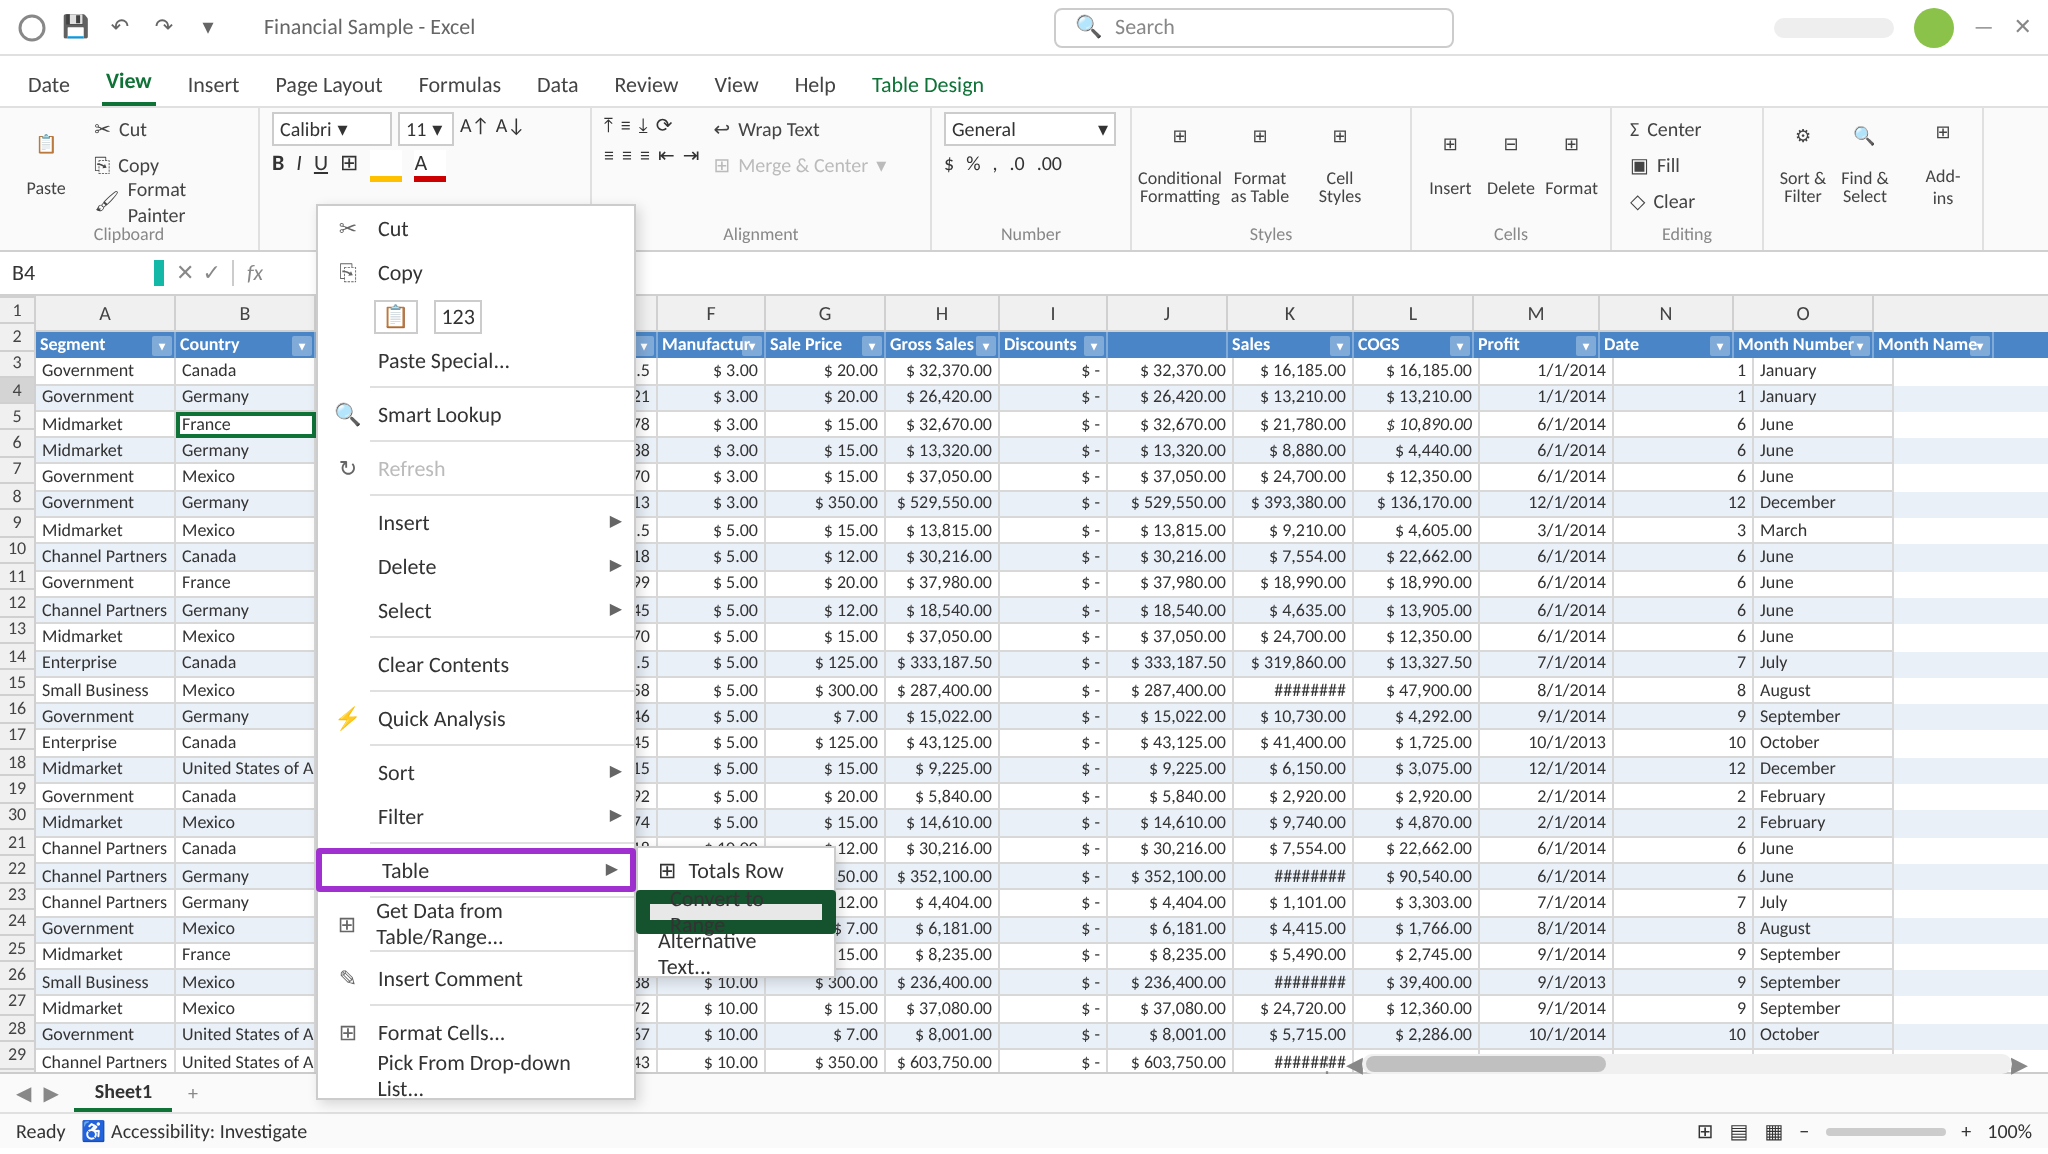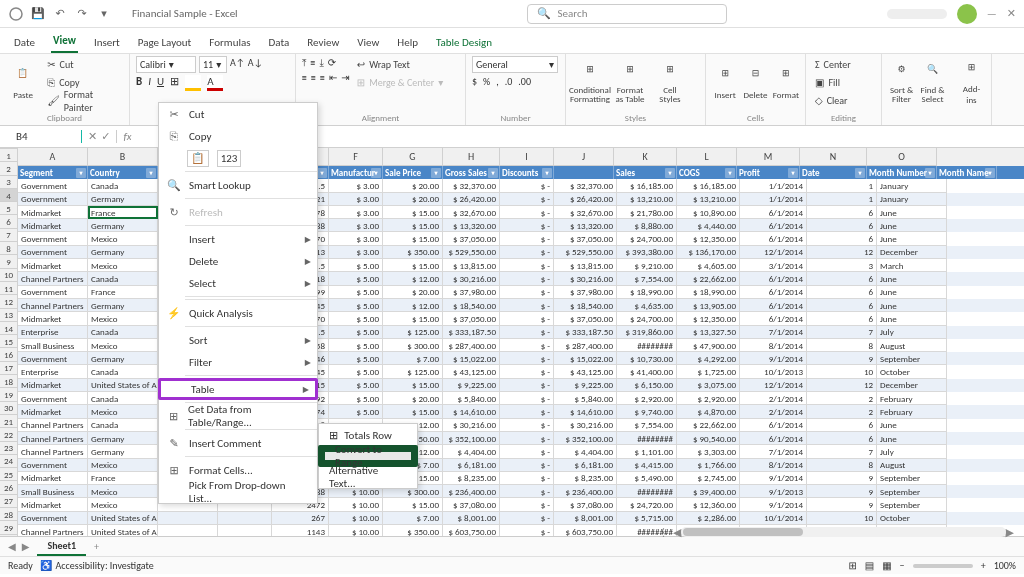--- a/index.html
+++ b/index.html
@@ -19,21 +19,21 @@
 .ribbon-group{border-right:1px solid #e0e0e0;padding:2px 6px;display:flex;flex-direction:column;justify-content:space-between;font-size:10px;position:relative}
 .ribbon-group-label{text-align:center;color:#888;font-size:9px;margin-top:auto}
 .ribbon-btns{display:flex;gap:4px;flex:1;align-items:flex-start}
 .rbig{display:flex;flex-direction:column;align-items:center;justify-content:center;width:36px;height:54px;gap:2px;font-size:9px;color:#444;text-align:center}
 .rbig-icon{width:20px;height:20px}
 .rsmall{display:flex;align-items:center;gap:4px;font-size:10px;color:#444;height:17px;padding:0 3px}
 .rstack{display:flex;flex-direction:column;gap:1px}
 .fontcombo{border:1px solid #ccc;height:17px;padding:0 3px;font-size:10px;display:flex;align-items:center;background:#fff;gap:3px}
 .colorbtn{width:16px;height:16px;background:#fff;border-bottom:3px solid #c00}
 .namebox-row{height:22px;display:flex;align-items:center;border-bottom:1px solid #d0d0d0;font-size:11px}
-.namebox{width:82px;border-right:1px solid #14b8a6;padding:0 16px}
+.namebox{width:82px;border-right:5px solid #14b8a6;padding:0 6px}
 .fx-icons{display:flex;gap:4px;padding:0 6px;border-right:1px solid #ccc;color:#888}
 .fx{padding:0 6px;font-style:italic;color:#888}
 .sheet{display:flex;background:#fff;height:388px;overflow:hidden}
 .rowheads{width:18px;background:#f0f0f0}
 .colheads{height:18px;background:#f0f0f0;display:flex}
 .ch{border-right:1px solid #d0d0d0;border-bottom:1px solid #d0d0d0;display:flex;align-items:center;justify-content:center;font-size:10px;color:#444}
 .rh{height:13.3px;border-right:1px solid #d0d0d0;border-bottom:1px solid #d0d0d0;display:flex;align-items:center;justify-content:center;font-size:9px;color:#444;background:#f0f0f0}
 .rh.sel{background:#d4d4d4}
 .corner{width:18px;height:18px;background:#f0f0f0;border-right:1px solid #d0d0d0;border-bottom:1px solid #d0d0d0}
 .gridwrap{flex:1;overflow:hidden;position:relative}
@@ -368,21 +368,21 @@
           <div class="cell sel" style="width: 70px;">France</div>
           <div class="cell" style="width: 60px;"></div>
           <div class="cell" style="width: 54px;"></div>
           <div class="cell r" style="width: 57px;">2178</div>
           <div class="cell r" style="width: 54px;">$      3.00</div>
           <div class="cell r" style="width: 60px;">$     15.00</div>
           <div class="cell r" style="width: 57px;">$  32,670.00</div>
           <div class="cell r" style="width: 54px;">$   -</div>
           <div class="cell r" style="width: 63px;">$  32,670.00</div>
           <div class="cell r" style="width: 60px;">$  21,780.00</div>
-          <div class="cell r" style="width: 63px;">$  10,890.00</div>
+          <div class="cell r" style="width: 63px; font-style: italic;">$  10,890.00</div>
           <div class="cell r" style="width: 67px;">6/1/2014</div>
           <div class="cell r" style="width: 70px;">6</div>
           <div class="cell" style="width: 70px;">June</div>
         </div>
         <div class="datarow band">
           <div class="cell" style="width: 70px;">Midmarket</div>
           <div class="cell" style="width: 70px;">Germany</div>
           <div class="cell" style="width: 60px;"></div>
           <div class="cell" style="width: 54px;"></div>
           <div class="cell r" style="width: 57px;">888</div>
@@ -799,20 +799,24 @@
         <span>Cut</span>
       </div>
       <div class="ctxitem">
         <span class="cicon">⎘</span>
         <span>Copy</span>
       </div>
       <div class="ctxitem" style="padding-left: 28px;">
         <span style="border:1px solid #ccc;padding:1px 3px">📋</span> 
         <span style="border:1px solid #ccc;padding:1px 3px">123</span>
       </div>
+      <div class="ctxitem">
+        <span class="cicon"></span>
+        <span>Paste Special...</span>
+      </div>
       <div class="ctxsep"></div>
       <div class="ctxitem">
         <span class="cicon">🔍</span>
         <span>Smart Lookup</span>
       </div>
       <div class="ctxsep"></div>
       <div class="ctxitem dis">
         <span class="cicon">↻</span>
         <span>Refresh</span>
       </div>
@@ -826,20 +830,24 @@
         <span class="cicon"></span>
         <span>Delete</span>
         <span class="arrow">▶</span>
       </div>
       <div class="ctxitem">
         <span class="cicon"></span>
         <span>Select</span>
         <span class="arrow">▶</span>
       </div>
       <div class="ctxsep"></div>
+      <div class="ctxitem">
+        <span class="cicon"></span>
+        <span>Clear Contents</span>
+      </div>
       <div class="ctxsep"></div>
       <div class="ctxitem">
         <span class="cicon">⚡</span>
         <span>Quick Analysis</span>
       </div>
       <div class="ctxsep"></div>
       <div class="ctxitem">
         <span class="cicon"></span>
         <span>Sort</span>
         <span class="arrow">▶</span>

